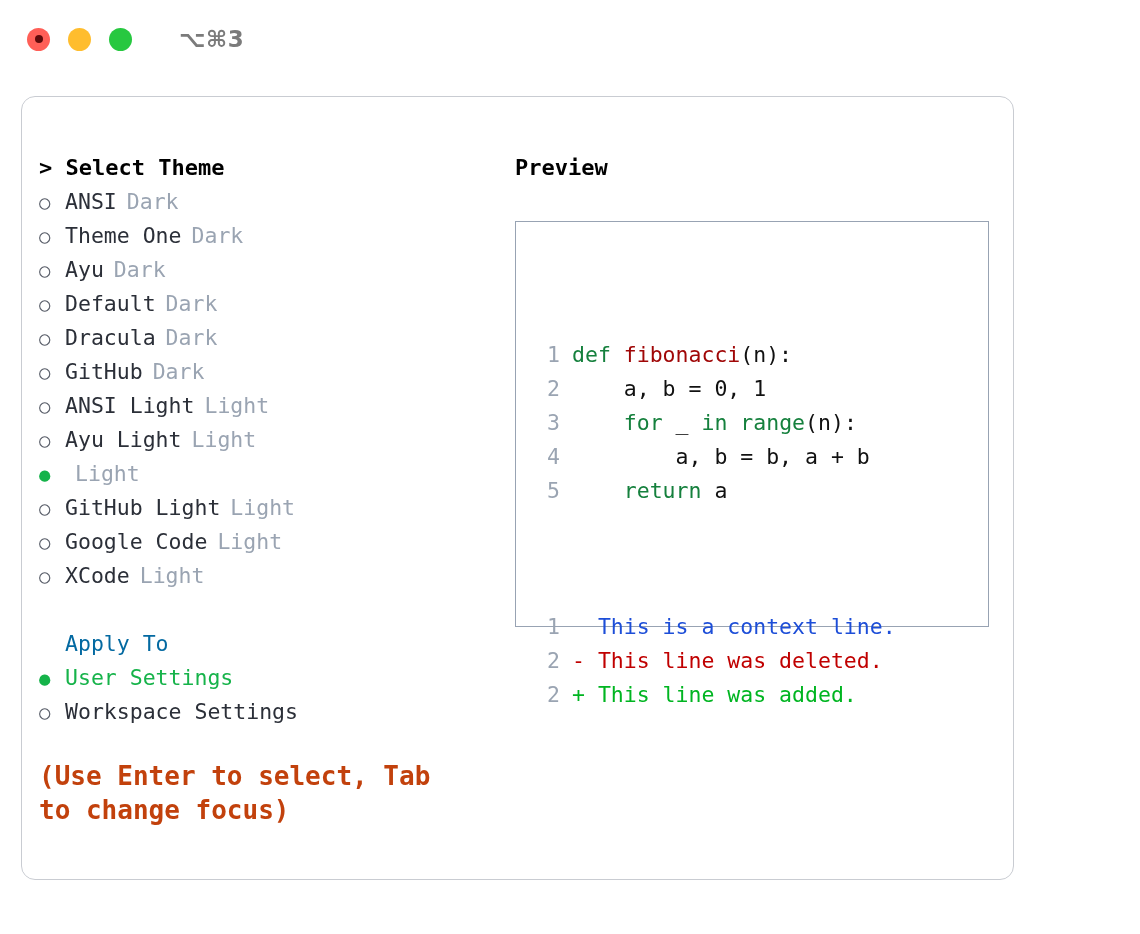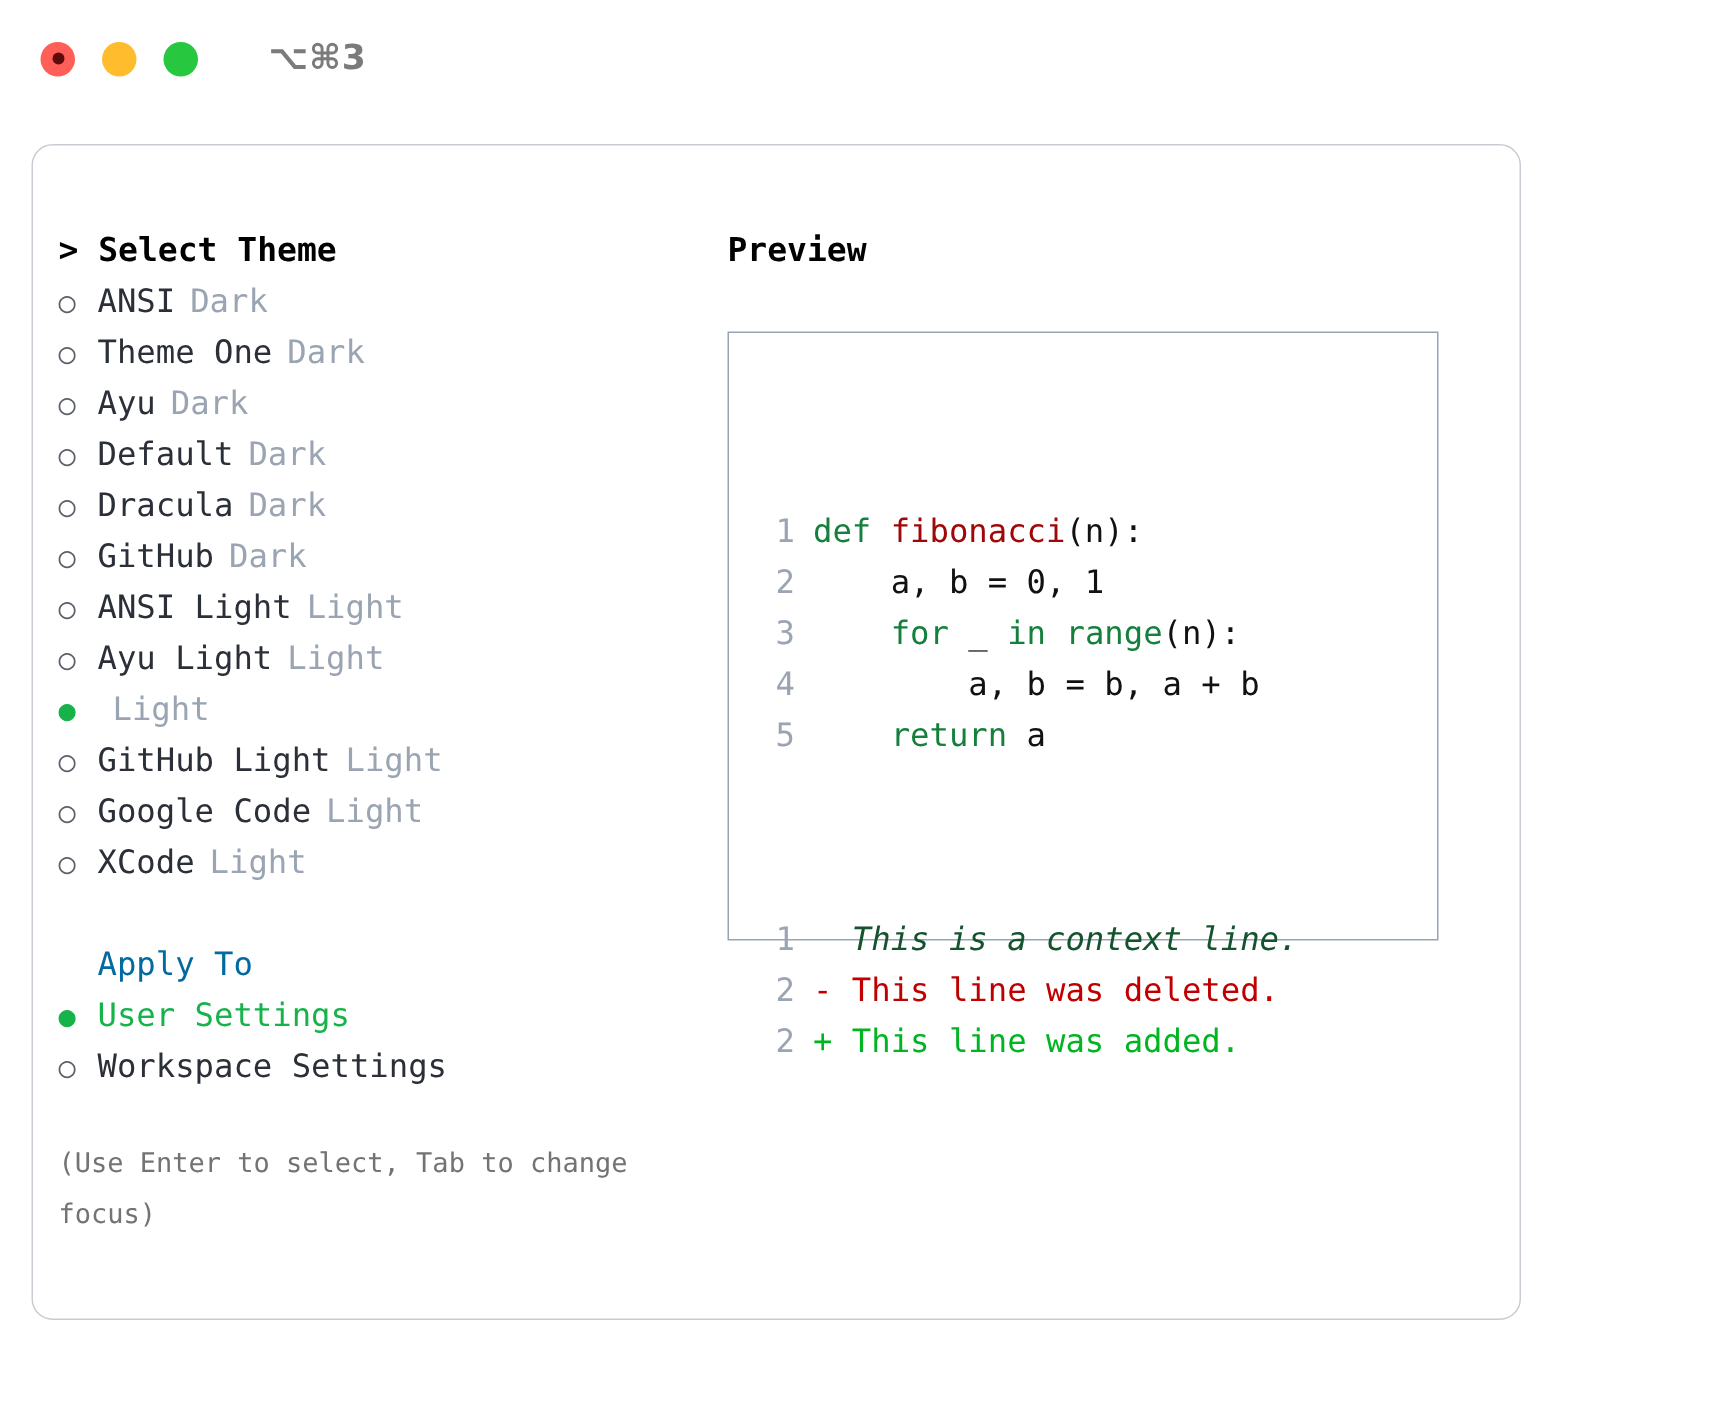--- a/index.html
+++ b/index.html
@@ -135,30 +135,31 @@
   .subhead {
     font-size: 21.5px;
     color: #0369a1;
     line-height: 34px;
     padding-left: 26px;
     white-space: pre;
   }
 
   .hint {
     margin-top: 30px;
-    font-size: 18px;
-    color: #737373;
+    font-size: 26px;
+    color: #c2410c;
     line-height: 34px;
     width: 400px;
+    font-weight: bold;
   }
 
   
   .right {
     position: absolute;
-    left: 463px;
+    left: 493px;
     top: 54px;
     width: 490px;
   }
   .preview-title {
     font-size: 22px;
     font-weight: bold;
     color: #000000;
     line-height: 34px;
   }
   .preview-box {
@@ -184,21 +185,21 @@
     flex: 0 0 30px;
     text-align: right;
     color: #9aa4b2;
     margin-right: 12px;
   }
   .tok-kw   { color: #15803d; }
   .tok-fn   { color: #a00707; }
   .tok-plain{ color: #111111; }
 
   .diff { margin-top: 34px; }
-  .d-ctx { color: #14532d; font-style: italic; }
+  .d-ctx { color: #1d4ed8; }
   .d-del { color: #c00000; }
   .d-add { color: #00b521; }
 </style>
 </head>
 <body>
 
 <div class="page">
 
   <div class="titlebar">
     <div class="lights">

